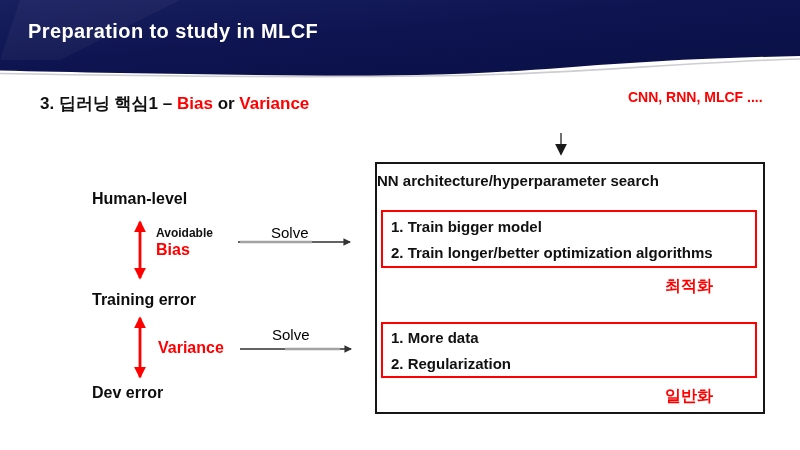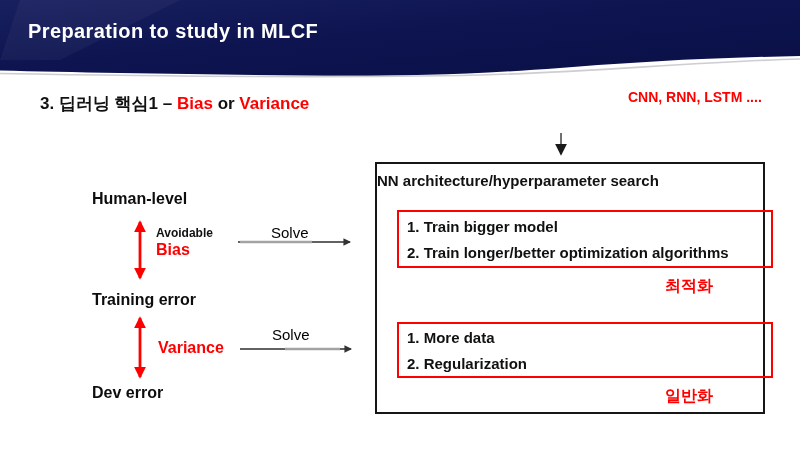--- a/index.html
+++ b/index.html
@@ -24,21 +24,21 @@
     display:flex;align-items:center;justify-content:center;
     font-size:15px;font-weight:bold;color:#111;white-space:nowrap;
   }
   
   .big-box{
     position:absolute;left:375px;top:162px;width:390px;height:252px;
     border:2px solid #161616;box-sizing:border-box;background:#fff;
   }
   .big-box-title{margin-top:8px;text-align:left;font-size:15px;font-weight:bold;white-space:nowrap;}
   .sub-box{
-    position:absolute;left:20px;width:376px;border:2.5px solid #ff0000;box-sizing:border-box;
+    position:absolute;left:4px;width:376px;border:2.5px solid #ff0000;box-sizing:border-box;
     display:flex;flex-direction:column;justify-content:center;gap:9px;padding-left:8px;
     font-size:15px;font-weight:bold;color:#111;
   }
   .sub-box.opt{top:46px;height:58px;}
   .sub-box.gen{top:158px;height:56px;}
   .sub-item{white-space:nowrap;}
   .kr-caption{
     position:absolute;left:288px;font-size:16px;font-weight:bold;color:#ff0000;white-space:nowrap;
   }
   .kr-caption.opt{top:112px;}
@@ -73,21 +73,21 @@
     <path d="M0 0 H800 V56 C700 58 640 62 560 68 C460 75.5 380 76.5 300 75.5 C200 74.5 80 72.5 0 70.5 Z" fill="url(#navyGrad)"></path>
     <path d="M20 0 L180 0 L60 60 L0 60 Z" fill="#ffffff" opacity="0.04"></path>
     <path d="M0 73.5 C140 76 320 78.5 480 75 C590 72.5 690 62 800 59" fill="none" stroke="#c4c4ca" stroke-width="1.6" opacity="0.85"></path>
   </svg>
   <div class="header-title">Preparation to study in MLCF</div>
 
   <div class="slide-title">
     <span>3. 딥러닝 핵심1 – </span><span class="red">Bias</span><span> or </span><span class="red">Variance</span>
   </div>
 
-  <div class="cnn-note">CNN, RNN, LSTM ....</div>
+  <div class="cnn-note">CNN, RNN, MLCF ....</div>
 
 
   <div class="big-box">
     <div class="big-box-title">NN architecture/hyperparameter search</div>
 
     <div class="sub-box opt">
       <div class="sub-item">1. Train bigger model</div>
       <div class="sub-item">2. Train longer/better optimization algorithms</div>
     </div>
     <div class="kr-caption opt">최적화</div>

